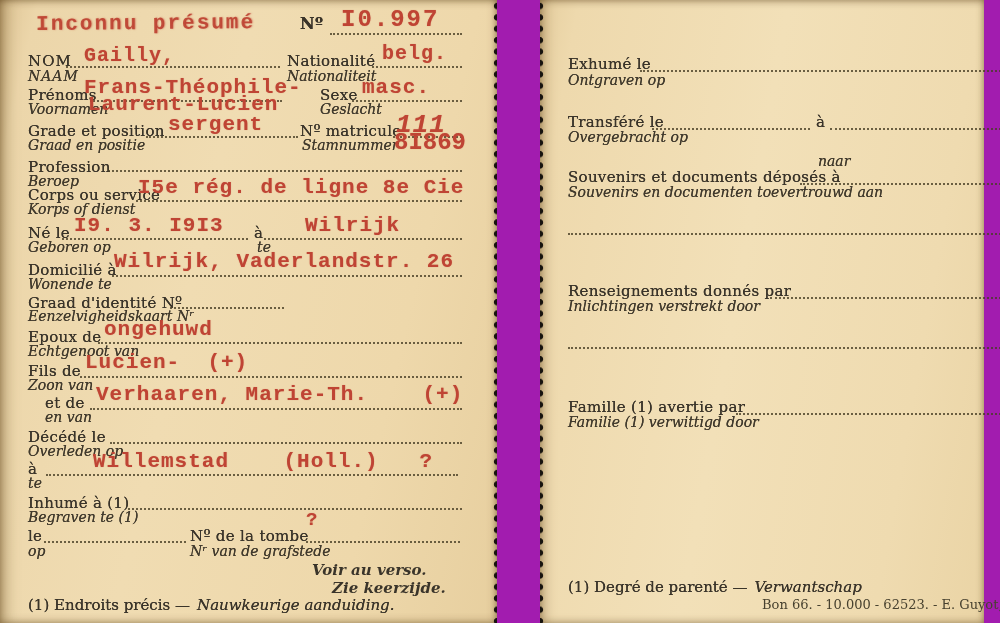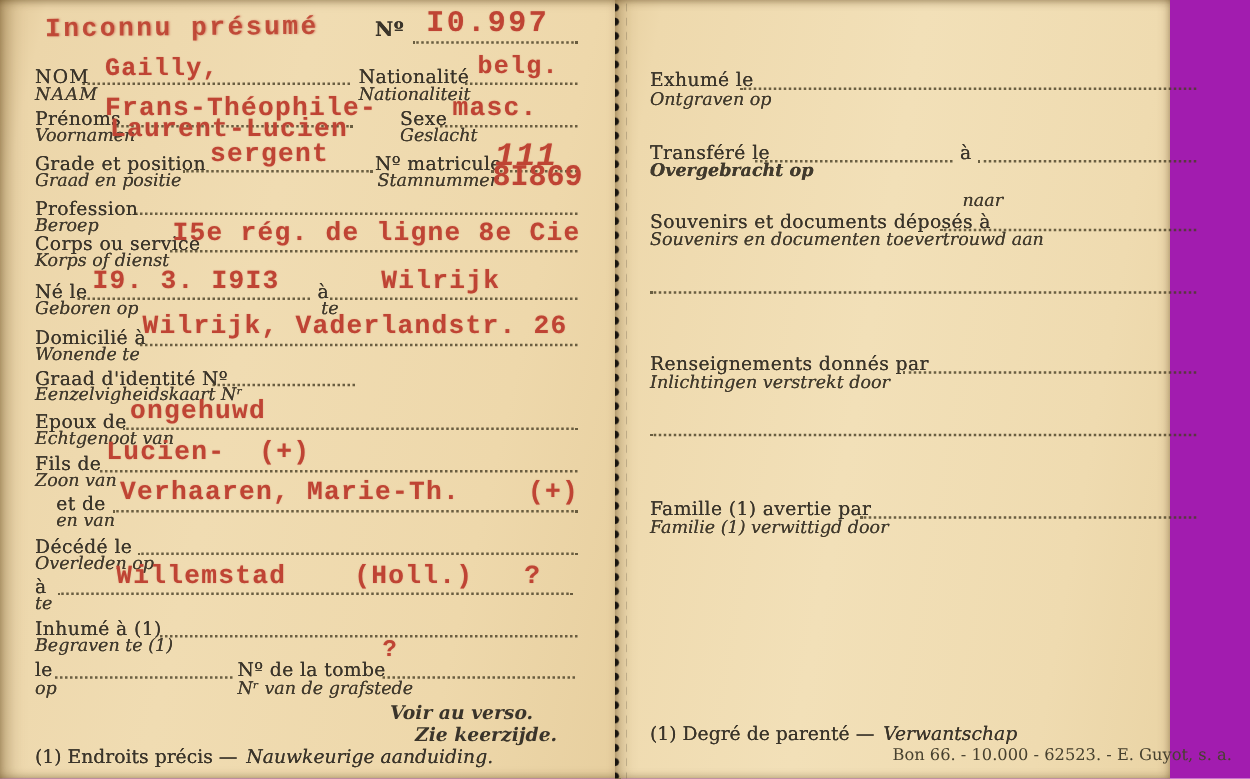--- a/index.html
+++ b/index.html
@@ -5,21 +5,21 @@
   html,body{margin:0;padding:0;background:#fafaf7;}
   .stage{position:relative;width:1000px;height:623px;overflow:hidden;background:#a21caf;
          font-family:"DejaVu Serif",serif;}
   .card{position:absolute;top:0;height:623px;}
   .card-left{left:0;width:497px;
     background:linear-gradient(103deg,#dfc697 0%,#ecd6aa 6%,#f0dcb2 40%,#eed8ab 75%,#e7cf9f 100%);
     box-shadow:inset 12px 0 16px -9px rgba(95,65,20,.55),
                inset -7px 0 10px -7px rgba(80,55,18,.5),
                inset 0 4px 8px -4px rgba(80,55,18,.55),
                inset 0 -4px 8px -4px rgba(80,55,18,.45);}
-  .card-right{left:492px;width:444px;
+  .card-right{left:540px;width:444px;
     background:linear-gradient(100deg,#e6cfa0 0%,#eed9ad 7%,#f2e0b8 45%,#efdbb0 80%,#ead4a5 100%);
     box-shadow:inset 10px 0 14px -8px rgba(95,65,20,.5),
                inset -6px 0 10px -7px rgba(80,55,18,.45),
                inset 0 4px 8px -4px rgba(80,55,18,.55),
                inset 0 -4px 8px -4px rgba(80,55,18,.4);}
   .perf{position:absolute;top:0;bottom:0;width:9px;pointer-events:none;}
   .perf-right{right:0;background:radial-gradient(circle at 9px 6px,#17130e 2.7px,rgba(23,19,14,0) 3.6px);
               background-size:9px 11.4px;background-repeat:repeat-y;}
   .perf-left{left:0;background:radial-gradient(circle at 0px 6px,#17130e 2.7px,rgba(23,19,14,0) 3.6px);
              background-size:9px 11.4px;background-repeat:repeat-y;}
@@ -156,21 +156,21 @@
   <div class="card card-right">
 
     <span class="lbl" style="left:28px;top:55px;">Exhumé le</span>
     <div class="line" style="left:100px;top:70px;width:365px;"></div>
     <span class="sub" style="left:28px;top:72px;">Ontgraven op</span>
 
     <span class="lbl" style="left:28px;top:113px;">Transféré le</span>
     <div class="line" style="left:112px;top:128px;width:158px;"></div>
     <span class="lbl" style="left:276px;top:113px;">à</span>
     <div class="line" style="left:290px;top:128px;width:175px;"></div>
-    <span class="sub" style="left:28px;top:129px;font-weight:bold;">Overgebracht op</span>
+    <span class="sub" style="left:28px;top:129px;">Overgebracht op</span>
     <span class="sub" style="left:278px;top:129px;margin-top:24px;">naar</span>
 
     <span class="lbl" style="left:28px;top:168px;">Souvenirs et documents déposés à</span>
     <div class="line" style="left:260px;top:183px;width:205px;"></div>
     <span class="sub" style="left:28px;top:184px;">Souvenirs en documenten toevertrouwd aan</span>
 
     <div class="line" style="left:28px;top:233px;width:437px;"></div>
 
     <span class="lbl" style="left:28px;top:282px;">Renseignements donnés par</span>
     <div class="line" style="left:230px;top:297px;width:235px;"></div>

